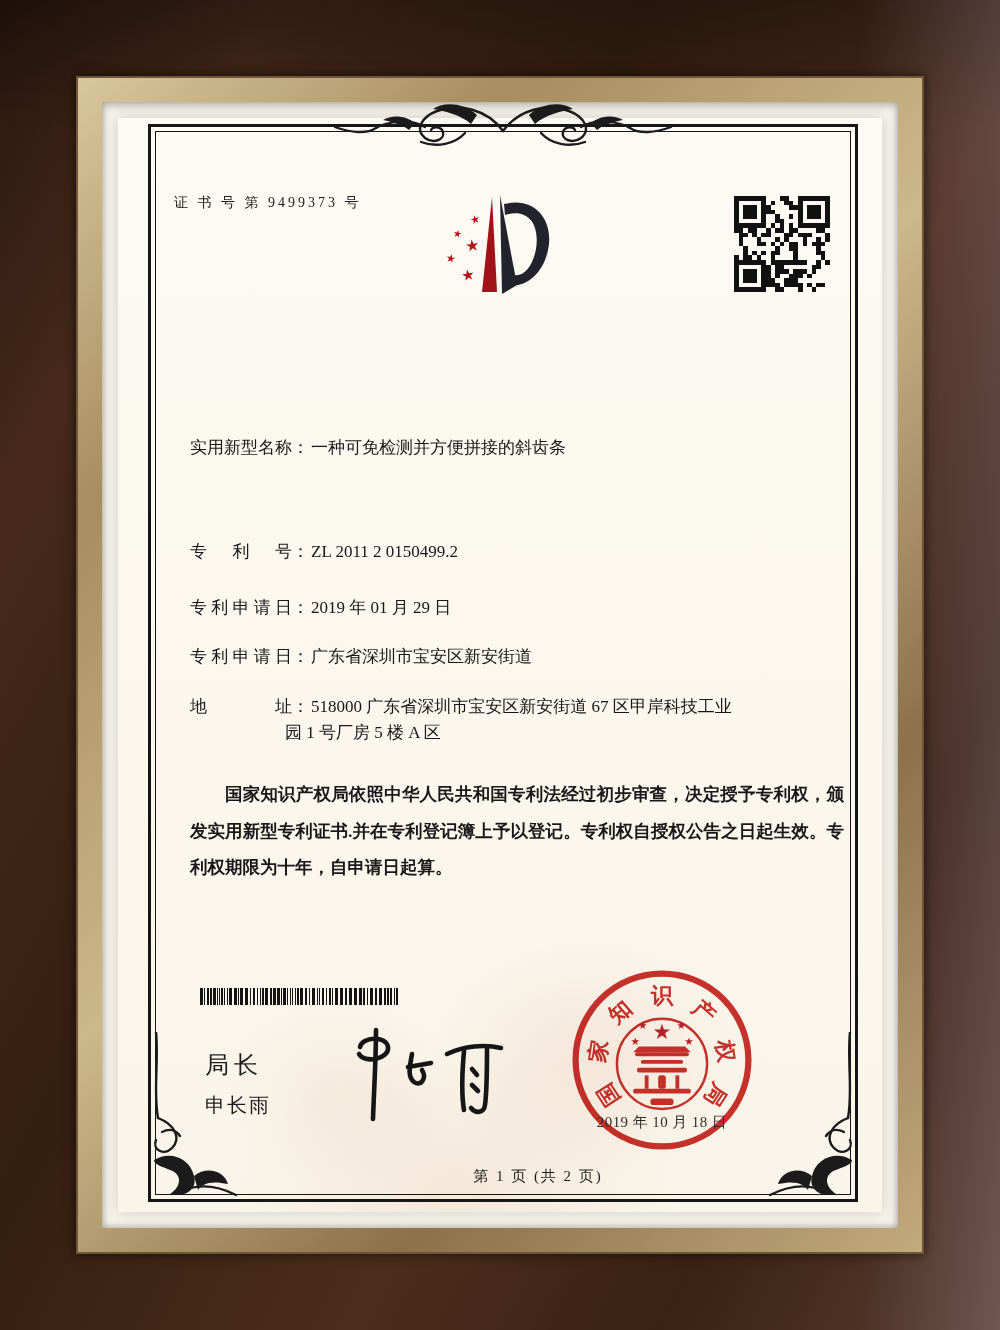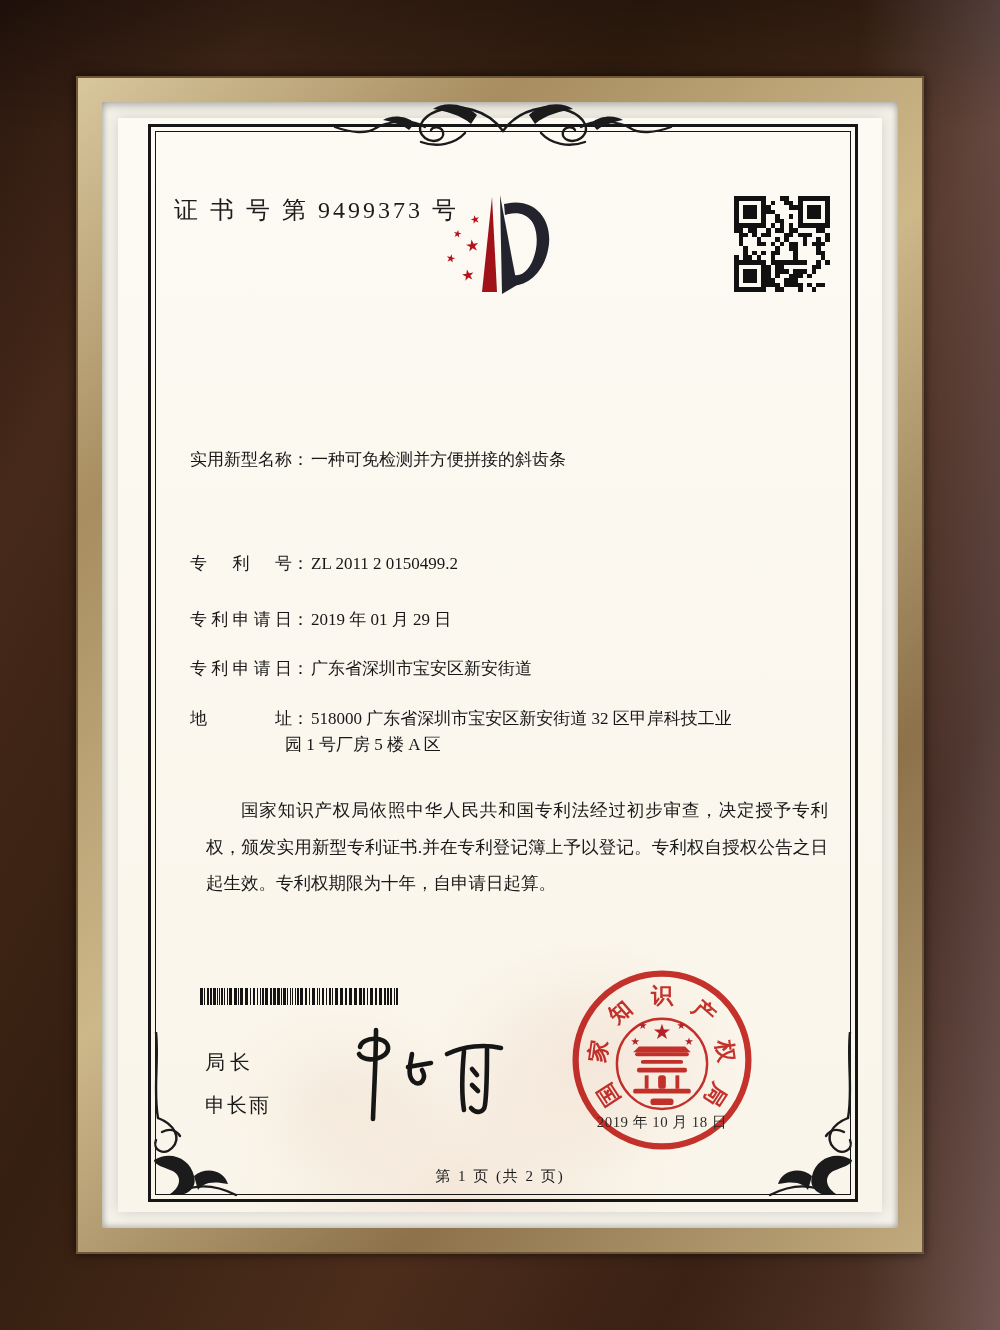--- a/index.html
+++ b/index.html
@@ -23,46 +23,46 @@
       radial-gradient(320px 210px at 44% 98%, rgba(226,192,170,.26), transparent 70%),
       radial-gradient(170px 130px at 29% 89%, rgba(231,206,186,.25), transparent 70%),
       linear-gradient(#fcfaf3,#faf5ea);
     box-shadow:0 0 14px rgba(0,0,0,.14);}
   .border-box{position:absolute;left:30px;top:6px;width:704px;height:1072px;border:3px solid #161616;}
   .border-inner{position:absolute;inset:4px;border:1px solid #161616;}
   .fl-top{position:absolute;left:50%;top:-30px;transform:translateX(-50%);}
   .fl-bl{position:absolute;left:-3px;bottom:-3px;}
   .fl-br{position:absolute;right:-3px;bottom:-3px;transform:scaleX(-1);}
   
-  .cert-no{position:absolute;left:56px;top:76px;font-size:24px;letter-spacing:3px;}
+  .cert-no{position:absolute;left:56px;top:76px;font-size:14px;letter-spacing:3px;}
   .logo{position:absolute;left:322px;top:72px;}
   .qr{position:absolute;left:616px;top:78px;width:96px;height:96px;}
   .title{position:absolute;left:0;right:0;top:210px;text-align:center;
          font-size:42px;font-weight:700;letter-spacing:16px;text-indent:16px;color:#101010;}
-  .row{position:absolute;left:72px;font-size:17px;white-space:nowrap;color:#171717;margin-top:12px;}
+  .row{position:absolute;left:72px;font-size:17px;white-space:nowrap;color:#171717;}
   .lab{display:inline-block;width:102px;text-align:justify;text-align-last:justify;}
   .lab5{display:inline-block;width:96px;text-align:justify;text-align-last:justify;}
   .val{padding-left:2px;}
   .addr2{position:absolute;left:95px;top:26px;font-size:17px;}
   .grant2{position:absolute;left:312px;top:0;}
   .paras{position:absolute;left:72px;top:658px;width:654px;font-size:17.5px;
          line-height:36.5px;text-align:justify;color:#181818;}
-  .paras p{margin:16px;text-indent:2em;}
+  .paras p{margin:0;text-indent:2em;font-weight:bold;}
   .barcode{position:absolute;left:82px;top:870px;width:204px;height:17px;font-size:0;}
   .barcode span{display:inline-block;height:100%;background:#141414;vertical-align:top;}
-  .signer-title{position:absolute;left:87px;top:931px;font-size:20px;letter-spacing:5px;}
+  .signer-title{position:absolute;left:87px;top:931px;font-size:24px;letter-spacing:5px;}
   .signer-name{position:absolute;left:87px;top:974px;font-size:20px;letter-spacing:2px;}
   .signature{position:absolute;left:196px;top:900px;}
   .seal{position:absolute;left:448px;top:846px;mix-blend-mode:multiply;opacity:.93;}
   .seal-ch{font-size:23px;font-weight:700;fill:#c5231f;text-anchor:middle;
            font-family:"Liberation Serif","DejaVu Serif",serif;}
   .seal-date{font-size:15.5px;fill:#1c1c1c;text-anchor:middle;letter-spacing:.5px;
            font-family:"Liberation Serif","DejaVu Serif",serif;}
   .page-foot{position:absolute;left:30px;width:704px;top:1049px;text-align:center;
-             font-size:15px;letter-spacing:2px;}
+             font-size:15px;letter-spacing:2px;padding-left:38px;}
   .star{fill:#b5121b;font-family:"DejaVu Sans",sans-serif;text-anchor:middle;}
   .flo{stroke:#1b1b1b;stroke-width:2.4;fill:none;stroke-linecap:round;}
   .flof{fill:#1b1b1b;stroke:none;}
   .sig{stroke:#161616;stroke-width:4.6;fill:none;stroke-linecap:round;stroke-linejoin:round;}
 </style>
 </head>
 <body>
 
 <div class="photo">
   <div class="wood"></div>
@@ -353,21 +353,21 @@
     <div class="row" style="top:422px">
       <span class="lab">专利号</span><span>：</span><span class="val">ZL 2011 2 0150499.2</span>
     </div>
     <div class="row" style="top:478px">
       <span class="lab">专利申请日</span><span>：</span><span class="val">2019 年 01 月 29 日</span>
     </div>
     <div class="row" style="top:527px">
       <span class="lab">专利申请日</span><span>：</span><span class="val">广东省深圳市宝安区新安街道</span>
     </div>
     <div class="row" style="top:577px">
-      <span class="lab">地址</span><span>：</span><span class="val">518000 广东省深圳市宝安区新安街道 32 区甲岸科技工业</span>
+      <span class="lab">地址</span><span>：</span><span class="val">518000 广东省深圳市宝安区新安街道 67 区甲岸科技工业</span>
       <div class="addr2">园 1 号厂房 5 楼 A 区</div>
     </div>
 
     <div class="paras">
       <p>国家知识产权局依照中华人民共和国专利法经过初步审查，决定授予专利权，颁发实用新型专利证书.并在专利登记簿上予以登记。专利权自授权公告之日起生效。专利权期限为十年，自申请日起算。</p>
     </div>
 
     <div class="barcode" id="barcode"><span style="width:3px;margin-right:1px"></span><span style="width:1px;margin-right:2px"></span><span style="width:2px;margin-right:1px"></span><span style="width:2px;margin-right:1px"></span><span style="width:3px;margin-right:1px"></span><span style="width:1px;margin-right:1px"></span><span style="width:1px;margin-right:1px"></span><span style="width:2px;margin-right:1px"></span><span style="width:1px;margin-right:2px"></span><span style="width:1px;margin-right:1px"></span><span style="width:3px;margin-right:2px"></span><span style="width:3px;margin-right:1px"></span><span style="width:1px;margin-right:1px"></span><span style="width:3px;margin-right:2px"></span><span style="width:3px;margin-right:2px"></span><span style="width:1px;margin-right:2px"></span><span style="width:2px;margin-right:2px"></span><span style="width:1px;margin-right:2px"></span><span style="width:1px;margin-right:1px"></span><span style="width:2px;margin-right:1px"></span><span style="width:3px;margin-right:2px"></span><span style="width:2px;margin-right:1px"></span><span style="width:3px;margin-right:1px"></span><span style="width:3px;margin-right:1px"></span><span style="width:1px;margin-right:1px"></span><span style="width:3px;margin-right:1px"></span><span style="width:1px;margin-right:2px"></span><span style="width:1px;margin-right:1px"></span><span style="width:1px;margin-right:2px"></span><span style="width:1px;margin-right:1px"></span><span style="width:2px;margin-right:1px"></span><span style="width:3px;margin-right:2px"></span><span style="width:2px;margin-right:2px"></span><span style="width:1px;margin-right:2px"></span><span style="width:3px;margin-right:2px"></span><span style="width:1px;margin-right:1px"></span><span style="width:1px;margin-right:2px"></span><span style="width:2px;margin-right:2px"></span><span style="width:1px;margin-right:2px"></span><span style="width:2px;margin-right:1px"></span><span style="width:1px;margin-right:2px"></span><span style="width:3px;margin-right:2px"></span><span style="width:3px;margin-right:2px"></span><span style="width:2px;margin-right:2px"></span><span style="width:3px;margin-right:2px"></span><span style="width:3px;margin-right:2px"></span><span style="width:3px;margin-right:1px"></span><span style="width:2px;margin-right:2px"></span><span style="width:1px;margin-right:2px"></span><span style="width:3px;margin-right:2px"></span><span style="width:2px;margin-right:2px"></span><span style="width:3px;margin-right:2px"></span><span style="width:2px;margin-right:1px"></span><span style="width:2px;margin-right:1px"></span><span style="width:2px;margin-right:2px"></span><span style="width:1px;margin-right:1px"></span><span style="width:2px;margin-right:2px"></span></div>
 
     <div class="signer-title">局长</div>

